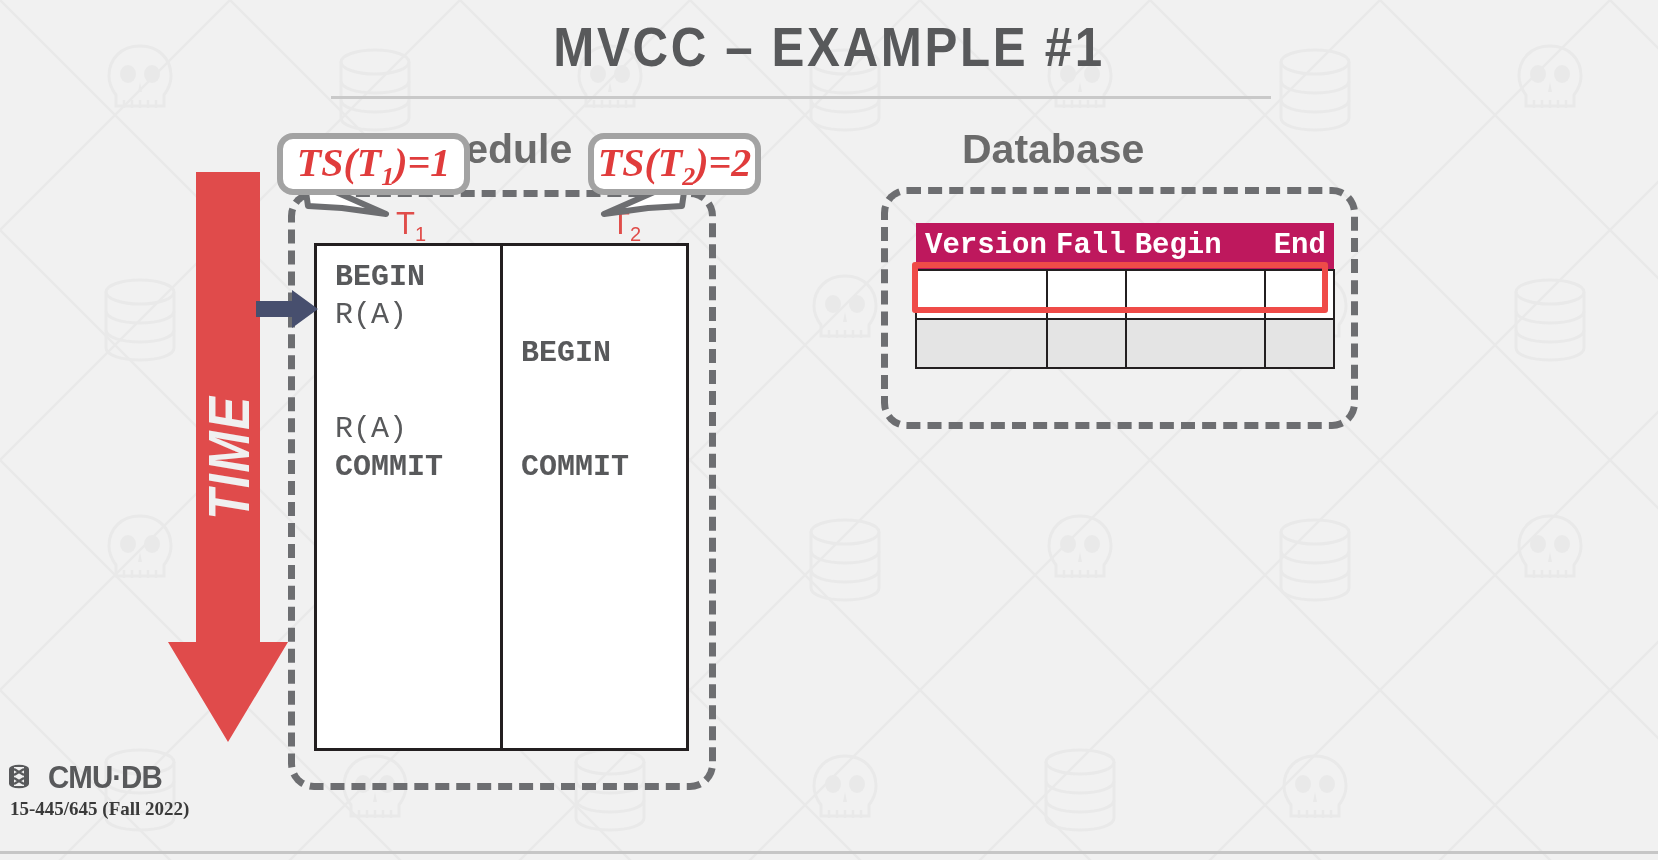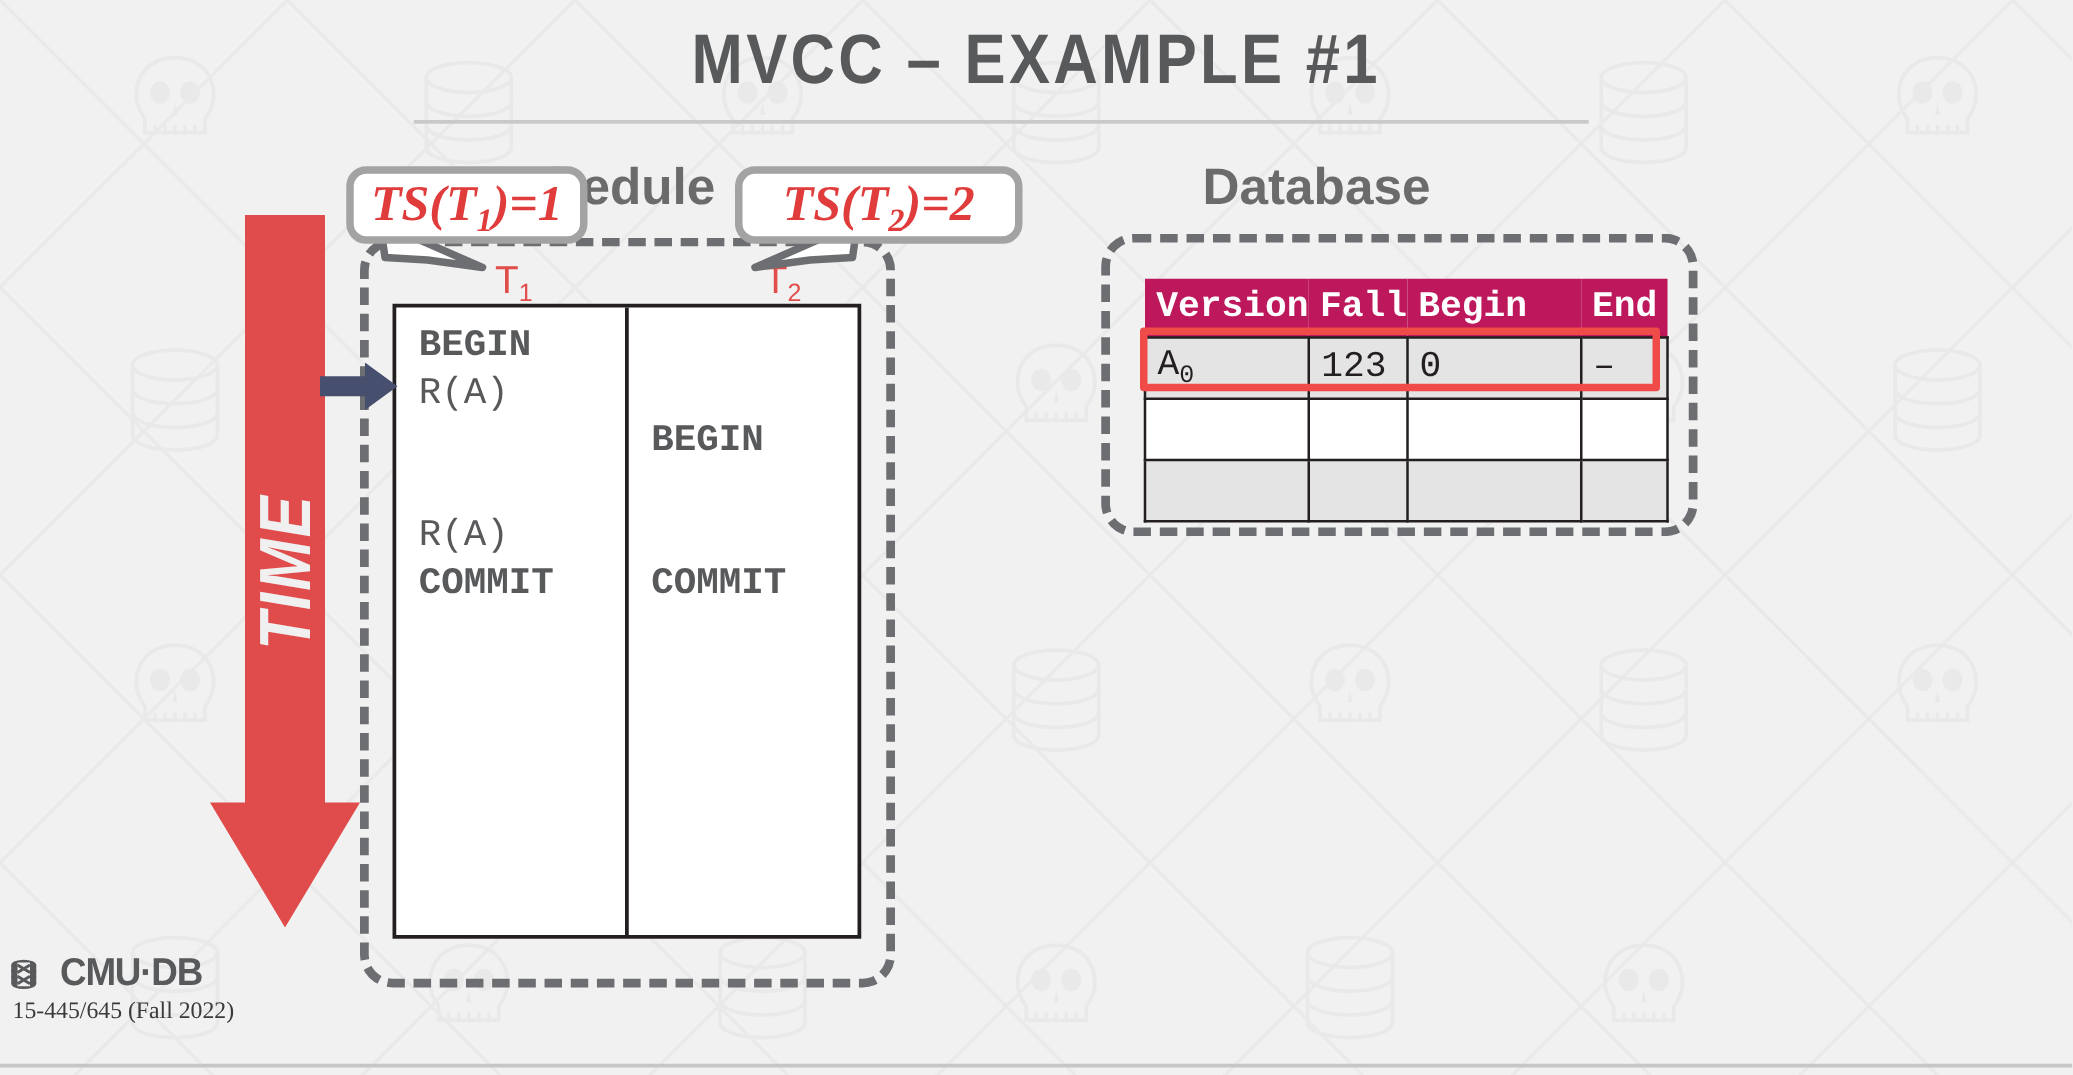--- a/index.html
+++ b/index.html
@@ -122,21 +122,21 @@
   .bubble span{
     font-family:"Liberation Serif",serif;
     font-style:italic;
     font-weight:bold;
     color:#e03c3c;
     font-size:40px;
     white-space:nowrap;
   }
   .bubble span sub{font-size:26px;}
   #bubble-1{left:277px;top:133px;width:193px;height:62px;}
-  #bubble-2{left:588px;top:133px;width:230px;height:62px;}
+  #bubble-2{left:588px;top:133px;width:173px;height:62px;}
   .bubble-tail{position:absolute;pointer-events:none;}
   #tail-1{left:300px;top:176px;width:90px;height:48px;}
   #tail-2{left:600px;top:176px;width:90px;height:48px;}
 
   
   #db-dashed{
     position:absolute;left:881px;top:187px;width:477px;height:242px;
     border:7px dashed #6d6e71;
     border-radius:26px;
     box-sizing:border-box;
@@ -175,29 +175,29 @@
     position:absolute;
     left:912px;top:262px;width:416px;height:51px;
     border:6px solid #ef4b48;
     border-radius:3px;
     box-sizing:border-box;
     pointer-events:none;
   }
 
   
   #footer-logo{position:absolute;left:8px;top:760px;}
-  #logo-row{display:flex;align-items:flex-end;gap:3px;}
+  #logo-row{display:flex;align-items:center;gap:3px;}
   #logo-text{
     font-family:"Liberation Sans",sans-serif;
     font-weight:bold;font-size:31px;color:#58595b;
     letter-spacing:-1px;transform:scaleX(0.95);
   }
   #course-text{
     font-family:"Liberation Serif",serif;
-    font-weight:normal;font-size:19px;color:#3a3a3a;
+    font-weight:bold;font-size:19px;color:#3a3a3a;
     margin-top:2px;margin-left:2px;
   }
   #bottom-rule{position:absolute;left:0;top:851px;width:1658px;height:3px;background:#c6c6c6;}
 </style>
 </head>
 <body>
 
 <div id="slide">
 
   <svg id="wm" viewBox="0 0 1658 860" preserveAspectRatio="none">
@@ -322,26 +322,20 @@
     </colgroup>
     <thead>
       <tr>
         <th>Version</th>
         <th>Fall</th>
         <th>Begin</th>
         <th>End</th>
       </tr>
     </thead>
     <tbody>
-      <tr class="row-shade">
-        <td><span>A</span><sub>0</sub></td>
-        <td>123</td>
-        <td>0</td>
-        <td>–</td>
-      </tr>
       <tr class="row-plain">
         <td></td>
         <td></td>
         <td></td>
         <td></td>
       </tr>
       <tr class="row-shade">
         <td></td>
         <td></td>
         <td></td>

